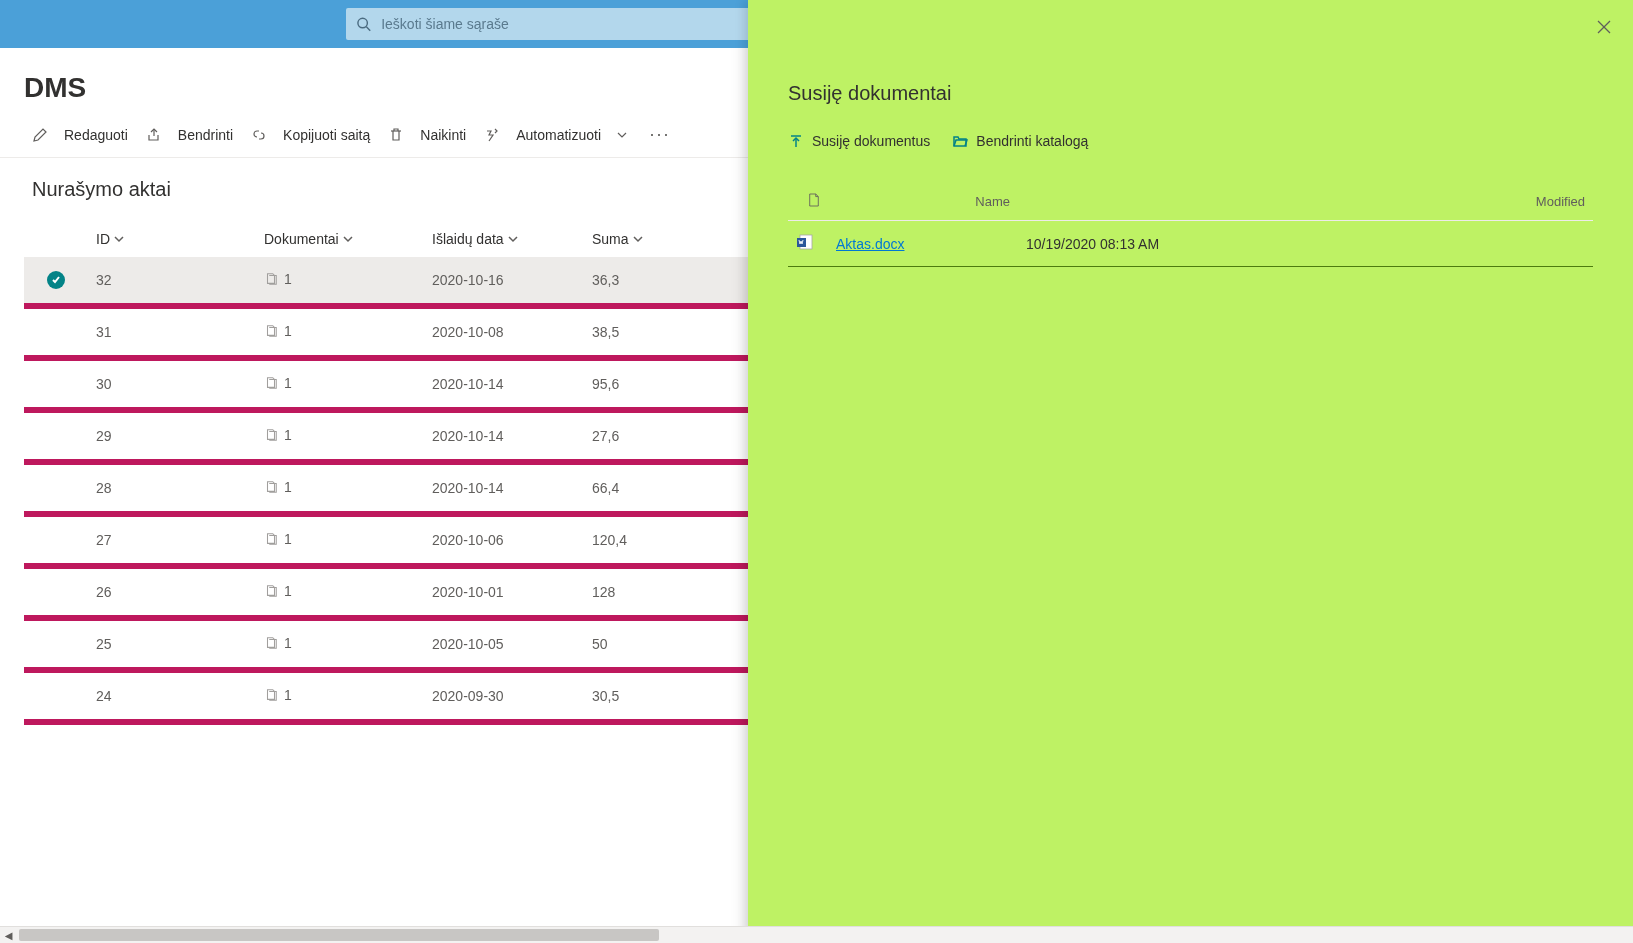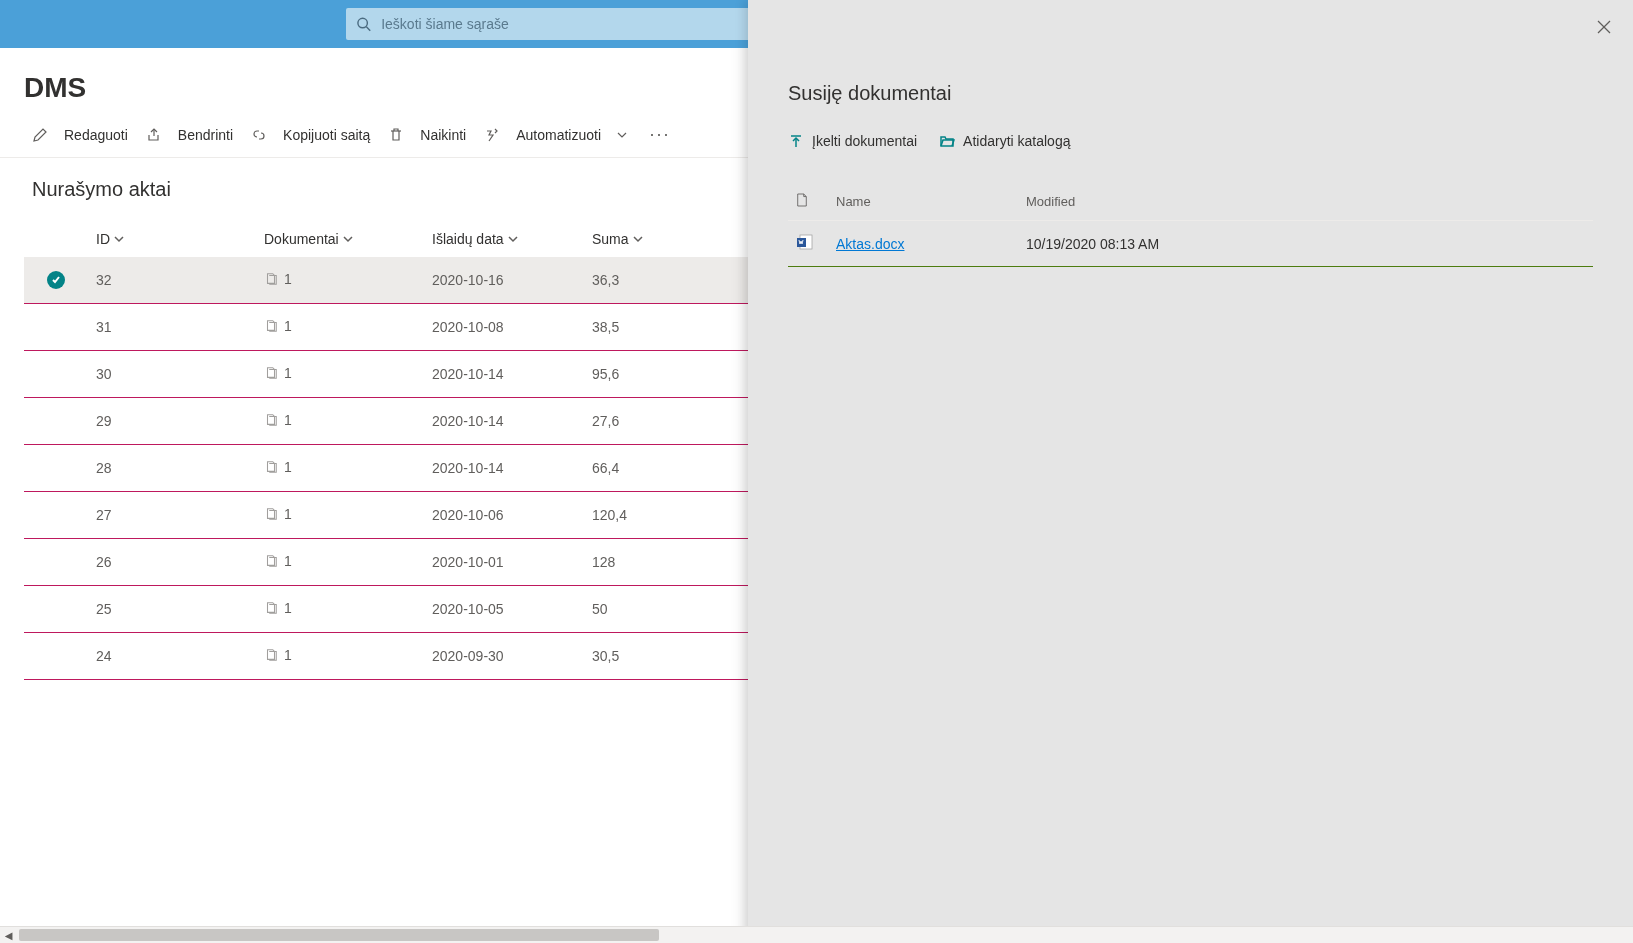--- a/index.html
+++ b/index.html
@@ -26,42 +26,42 @@
 
 .list-table { width: 100%; border-collapse: collapse; table-layout: fixed; }
 .list-table th { text-align: left; font-weight: 400; color: #323130; padding: 10px 8px; font-size: 14px; text-decoration: underline; }
 .list-table th .th-wrap { display: inline-flex; align-items: center; gap: 4px; cursor: pointer; }
 .list-table th svg { width: 10px; height: 10px; stroke: #605e5c; fill: none; stroke-width: 1.5; }
 .col-select { width: 64px; }
 .col-id { width: 168px; }
 .col-doc { width: 168px; }
 .col-date { width: 160px; }
 .col-sum { width: auto; }
-.list-table td { padding: 14px 8px; color: #605e5c; border-bottom: 1px solid #be185d; font-size: 14px; }
+.list-table td { padding: 14px 8px; color: #605e5c; border-bottom: 6px solid #be185d; font-size: 14px; }
 .list-table tr.selected td { background: #edebe9; }
 .sel-cell { text-align: center; }
 .check-badge { width: 18px; height: 18px; border-radius: 50%; background: #038387; display: inline-flex; align-items: center; justify-content: center; }
 .check-badge svg { width: 10px; height: 10px; stroke: #fff; fill: none; stroke-width: 2; }
 .doc-count { display: inline-flex; align-items: center; gap: 6px; }
 .doc-count svg { width: 14px; height: 14px; stroke: #a19f9d; fill: none; stroke-width: 1.2; }
 
 .h-scroll { position: fixed; left: 0; right: 0; bottom: 0; height: 17px; background: #f3f2f1; border-top: 1px solid #e1dfdd; display: flex; align-items: center; }
 .h-scroll .arrow { width: 17px; height: 17px; display: flex; align-items: center; justify-content: center; color: #605e5c; font-size: 10px; cursor: pointer; }
 .h-scroll .thumb { height: 12px; background: #c8c6c4; border-radius: 2px; width: 640px; margin-left: 2px; cursor: pointer; }
 
-.panel { position: fixed; top: 0; right: 0; width: 885px; height: 100%; background: #e5e5e5; box-shadow: -3px 0 10px rgba(0,0,0,0.15); padding: 22px 40px; }
+.panel { position: fixed; top: 0; right: 0; width: 885px; height: 100%; background: #bef264; box-shadow: -3px 0 10px rgba(0,0,0,0.15); padding: 22px 40px; }
 .panel .close { position: absolute; top: 20px; right: 22px; cursor: pointer; }
 .panel .close svg { width: 14px; height: 14px; stroke: #605e5c; stroke-width: 1.2; }
 .panel h2 { font-size: 20px; font-weight: 400; color: #323130; margin-top: 60px; margin-bottom: 28px; }
 .panel-actions { display: flex; gap: 22px; margin-bottom: 34px; }
 .panel-actions .act { display: inline-flex; align-items: center; gap: 8px; color: #323130; cursor: pointer; font-size: 14px; }
 .panel-actions .act svg { width: 16px; height: 16px; stroke: #038387; fill: none; stroke-width: 1.5; }
 
 .doc-table { width: 100%; border-collapse: collapse; }
-.doc-table th { text-align: left; font-weight: 400; color: #605e5c; font-size: 13px; padding: 10px 8px; border-bottom: 1px solid #edebe9; }
+.doc-table th { text-align: right; font-weight: 400; color: #605e5c; font-size: 13px; padding: 10px 8px; border-bottom: 1px solid #edebe9; }
 .doc-table .col-icon { width: 40px; }
 .doc-table .col-name { width: 190px; }
 .doc-table td { padding: 12px 8px; font-size: 14px; color: #323130; border-bottom: 1px solid #4d7c0f; }
 .file-icon svg { width: 18px; height: 18px; }
 .file-link { color: #0078d4; text-decoration: underline; cursor: pointer; }
 
 .fade-edge { position: fixed; top: 48px; bottom: 17px; width: 18px; left: 730px; background: linear-gradient(to right, rgba(255,255,255,0), rgba(0,0,0,0.04)); pointer-events: none; }
 </style>
 </head>
 <body>
@@ -293,28 +293,28 @@
       </svg>
   </div>
   <h2>Susiję dokumentai</h2>
   <div class="panel-actions">
     <span class="act">
       <svg viewBox="0 0 16 16">
           <line x1="3" y1="3" x2="13" y2="3"></line>
           <line x1="8" y1="14" x2="8" y2="5"></line>
           <path d="M5 8l3-3 3 3"></path>
         </svg>
-      <span>Įkelti dokumentai</span>
+      <span>Susiję dokumentus</span>
     </span>
     <span class="act">
       <svg viewBox="0 0 16 16">
           <path d="M2 4h4l1 2h7v7H2z"></path>
           <path d="M2 13l2-6h11l-2 6"></path>
         </svg>
-      <span>Atidaryti katalogą</span>
+      <span>Bendrinti katalogą</span>
     </span>
   </div>
   <table class="doc-table">
     <thead>
       <tr>
         <th class="col-icon">
           <svg viewBox="0 0 14 16" style="width:12px;height:14px;stroke:#605e5c;fill:none;stroke-width:1">
               <path d="M2 1h7l3 3v11H2z"></path>
               <path d="M9 1v3h3"></path>
             </svg>

